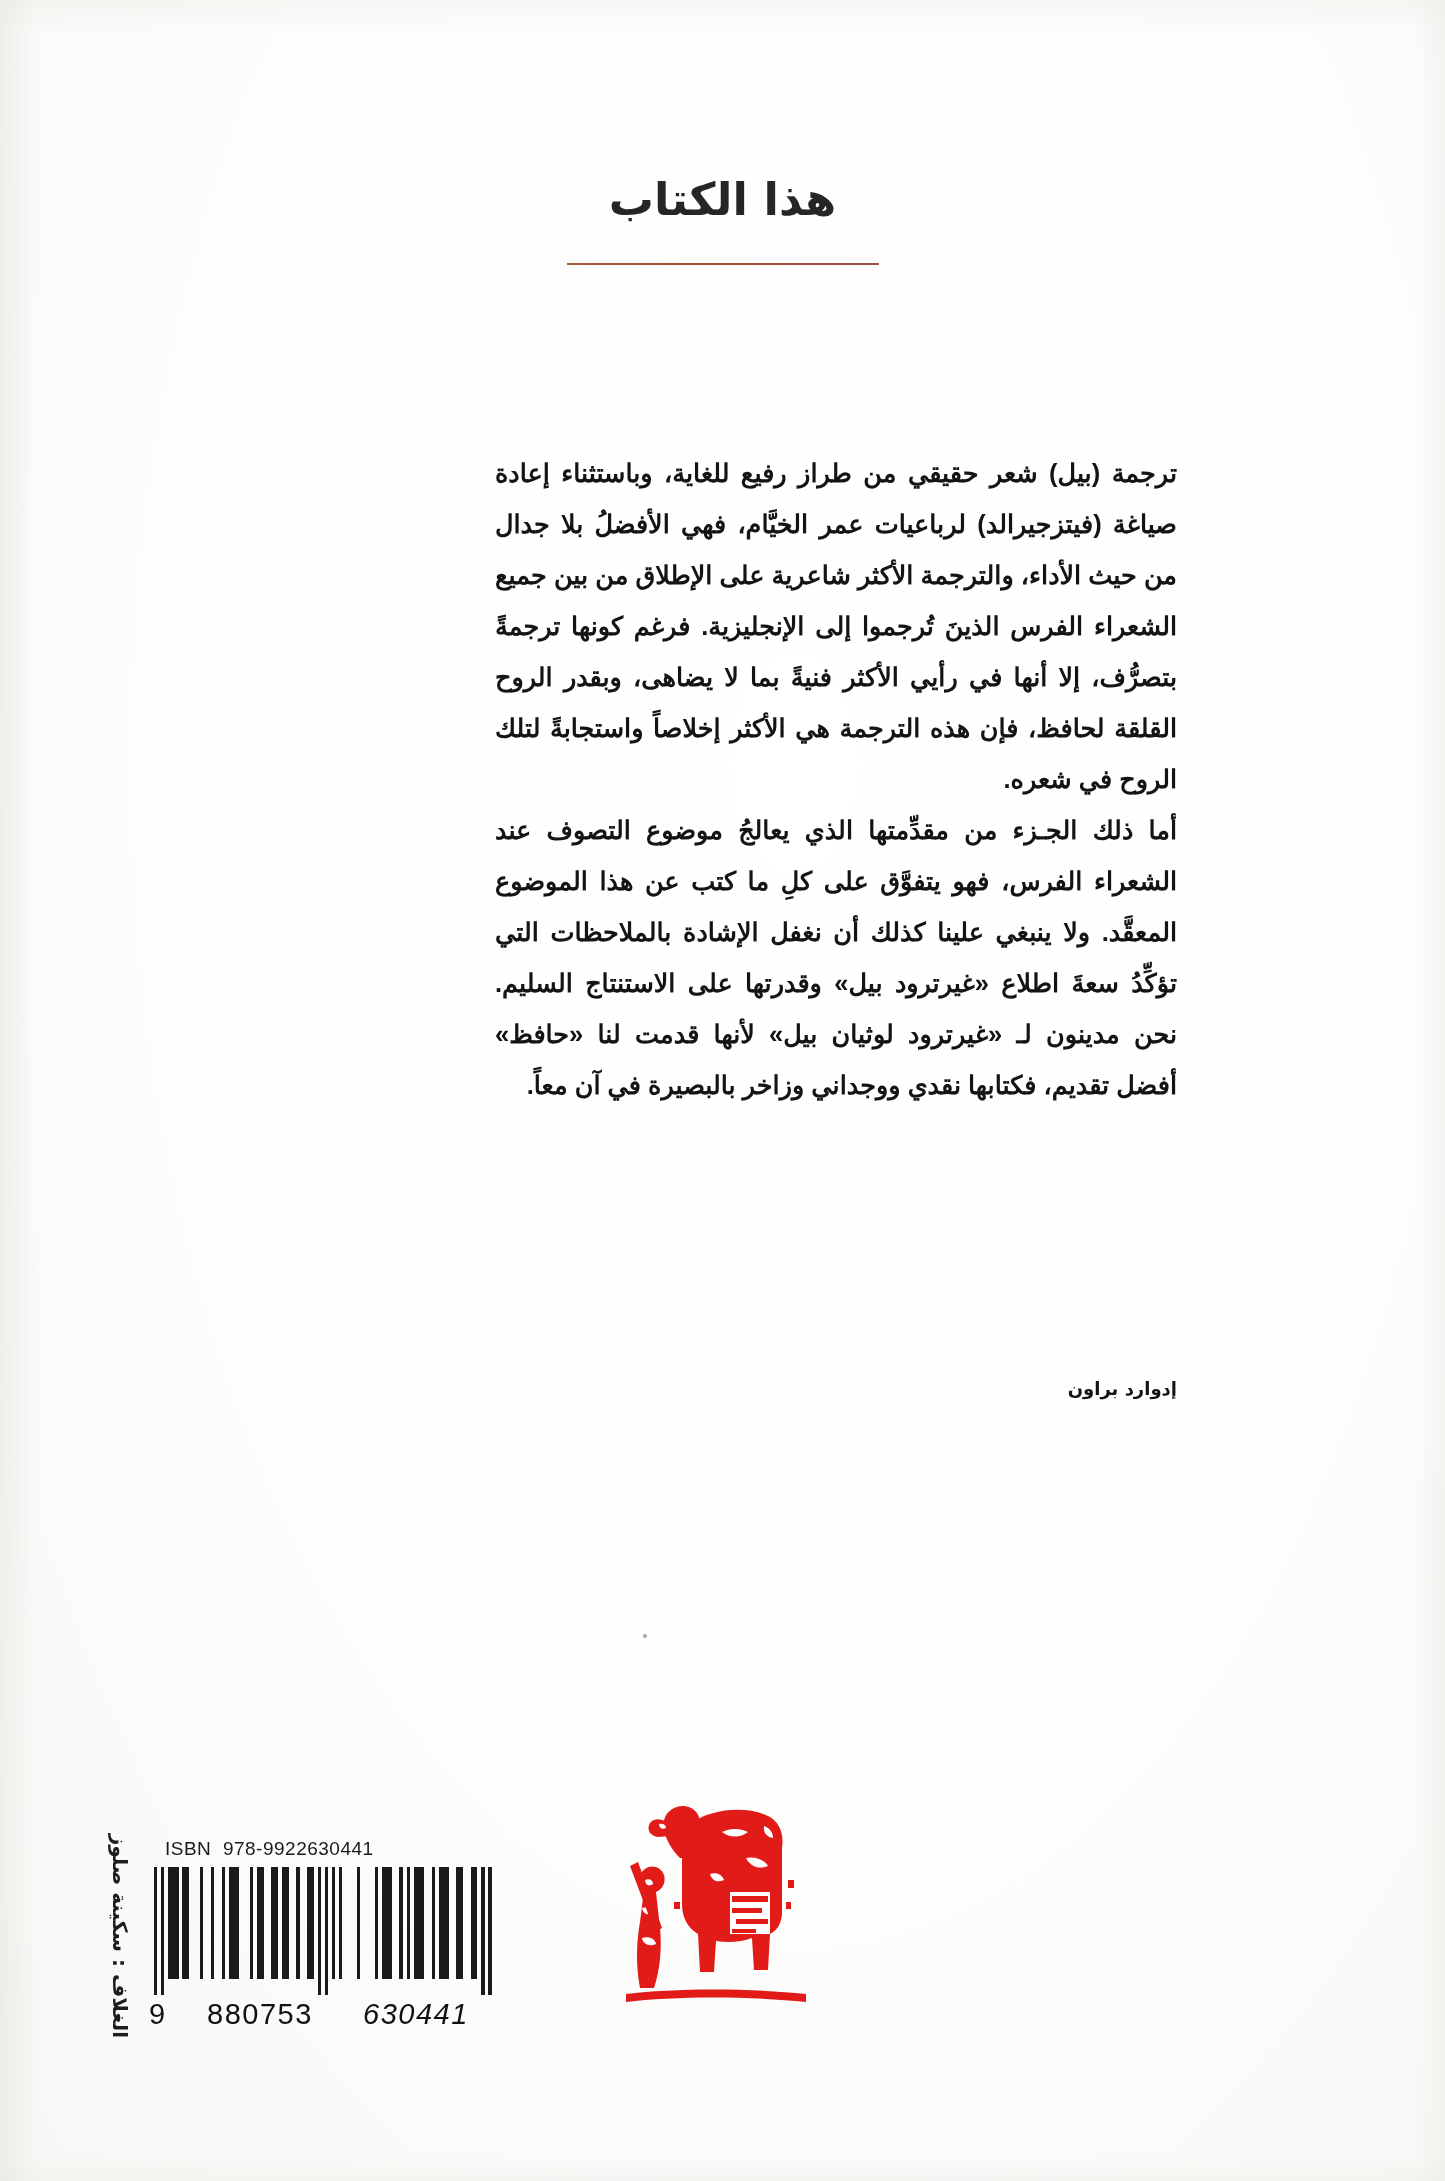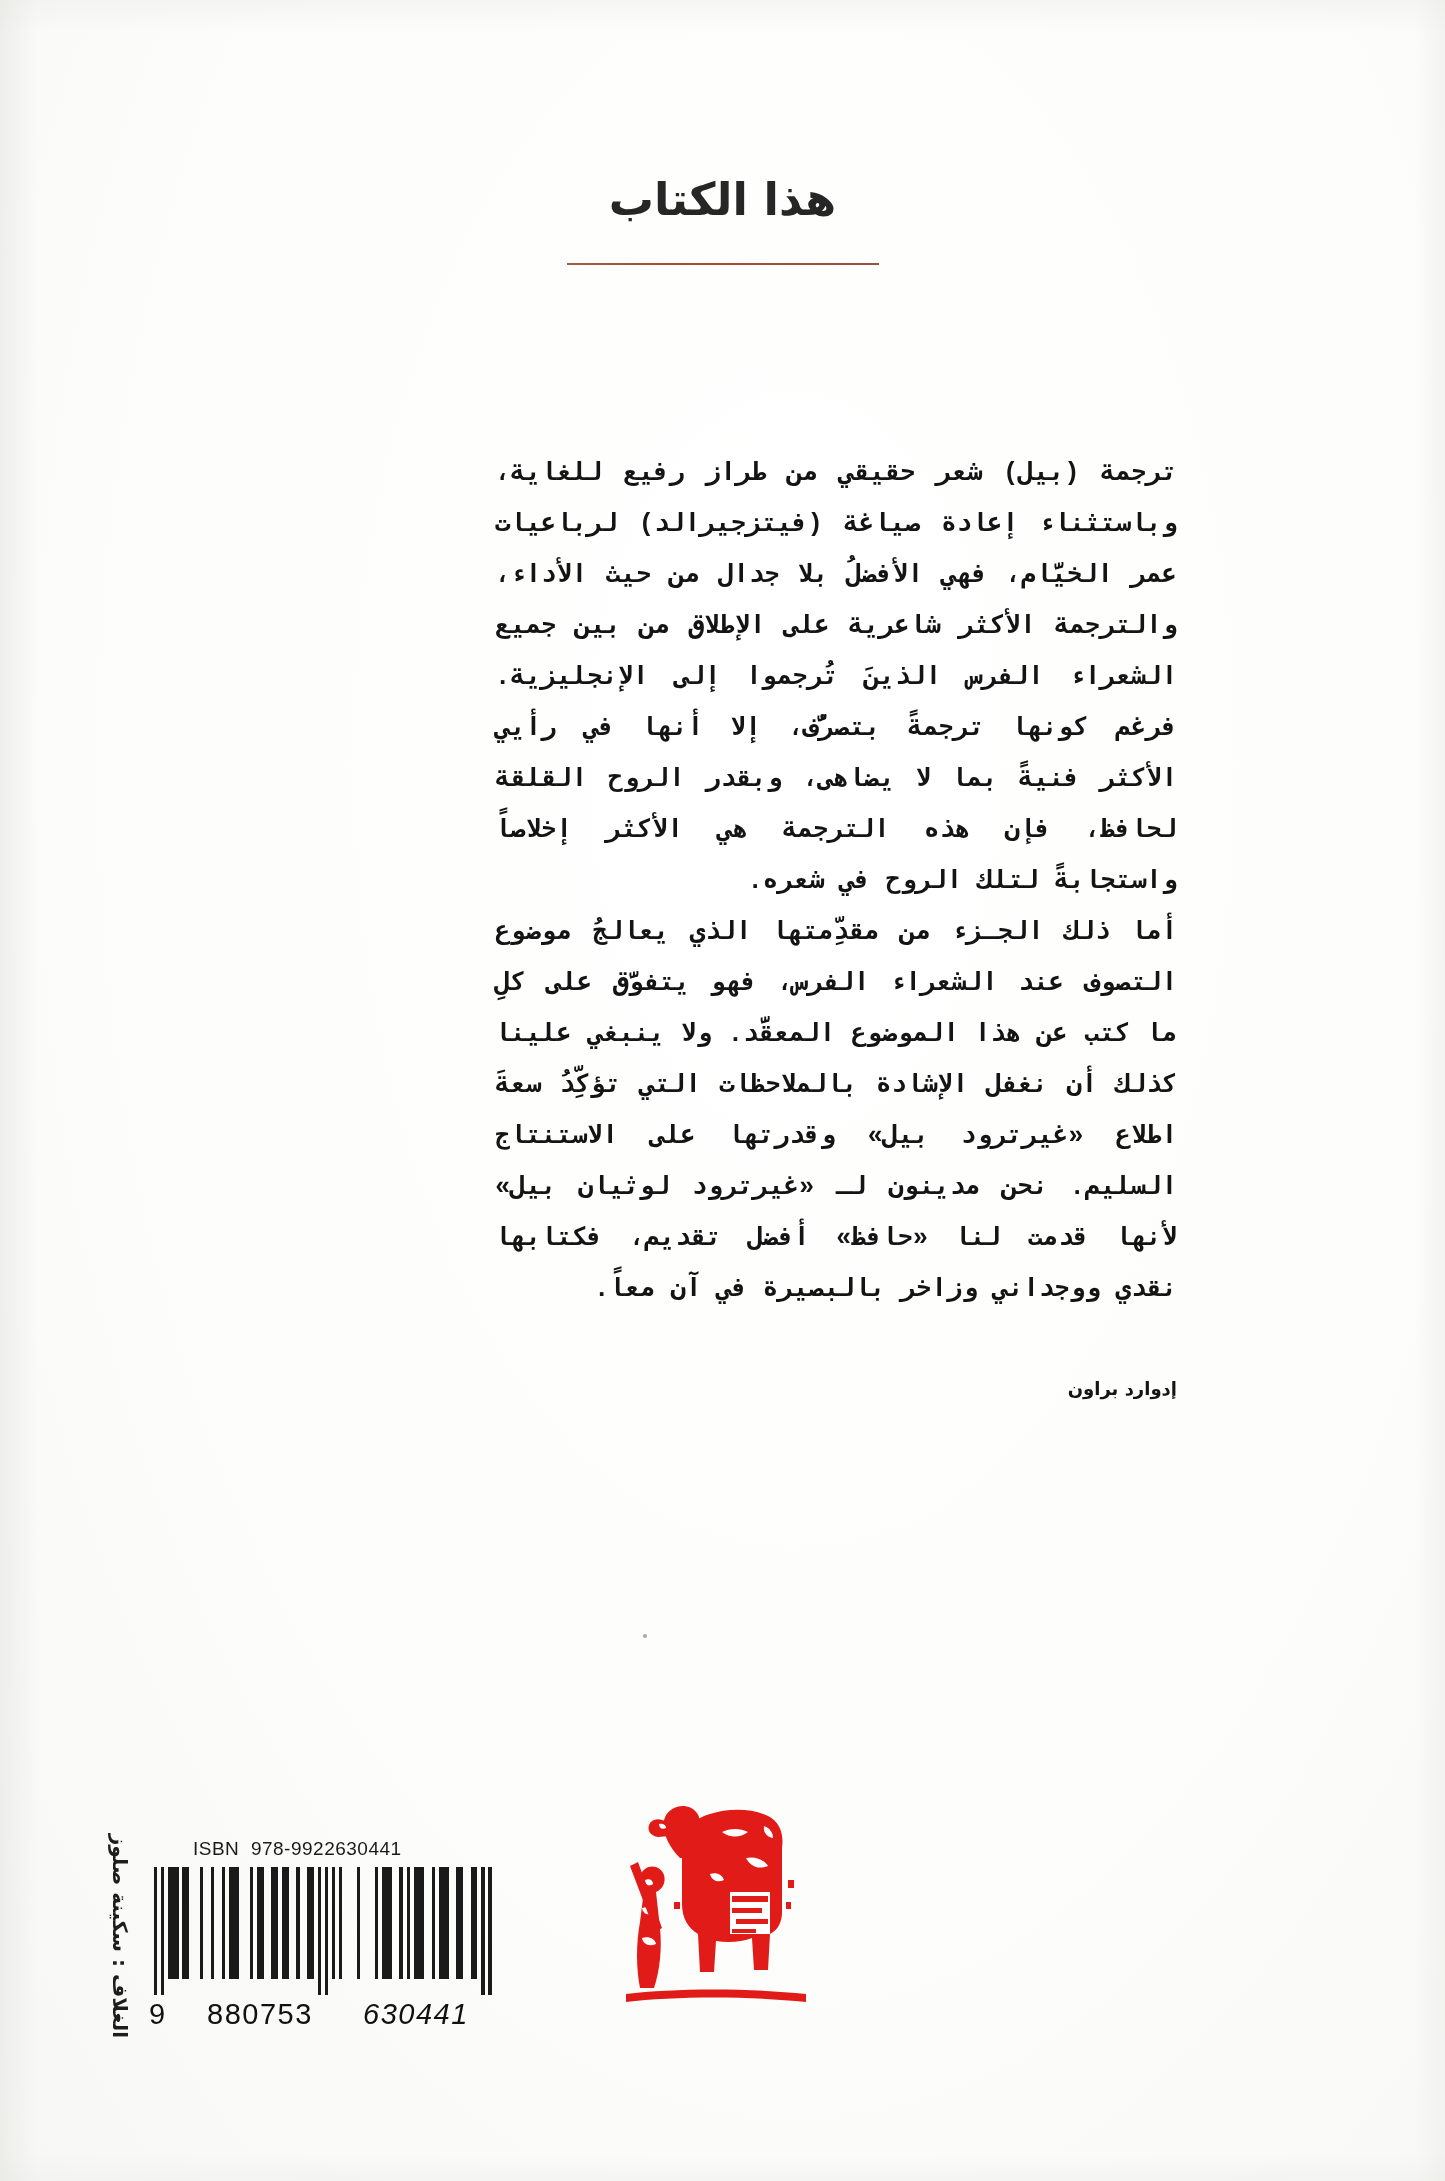--- a/index.html
+++ b/index.html
@@ -65,21 +65,21 @@
   
   #body-block {
     position: absolute;
     top: 448px;
     right: 268px;
     width: 682px;
     direction: rtl;
     text-align: justify;
     text-align-last: right;
     color: #141414;
-    font-family: Liberation Mono, monospace;
+    font-family: Liberation Sans, sans-serif;
     font-size: 25.5px;
     line-height: 51px;
     font-weight: 600;
   }
   #body-block p {
     margin: 0;
   }
   #body-block p + p {
     margin-top: 0px;
   }
@@ -136,21 +136,21 @@
     left: 149px;
     width: 348px;
   }
   #isbn-text {
     font-family: "Liberation Sans", "DejaVu Sans", sans-serif;
     font-size: 19px;
     letter-spacing: .5px;
     color: #1a1a1a;
     direction: ltr;
     text-align: left;
-    margin-left: 44px;
+    margin-left: 16px;
     margin-bottom: 7px;
     white-space: pre;
   }
   #barcode-bars {
     position: relative;
     height: 128px;
     margin-left: 5px;
     direction: ltr;
   }
   #barcode-bars .bar {

